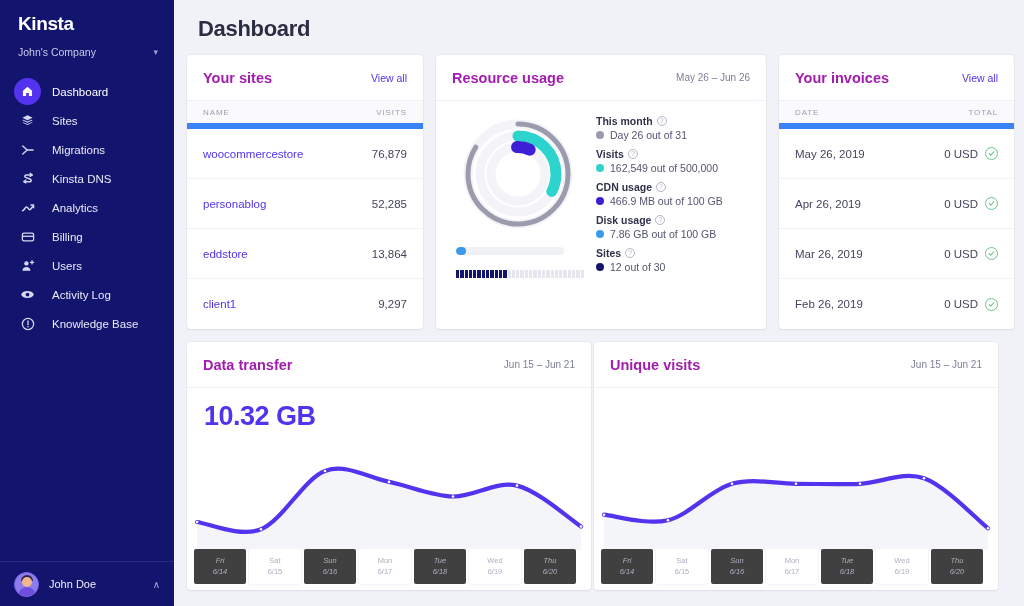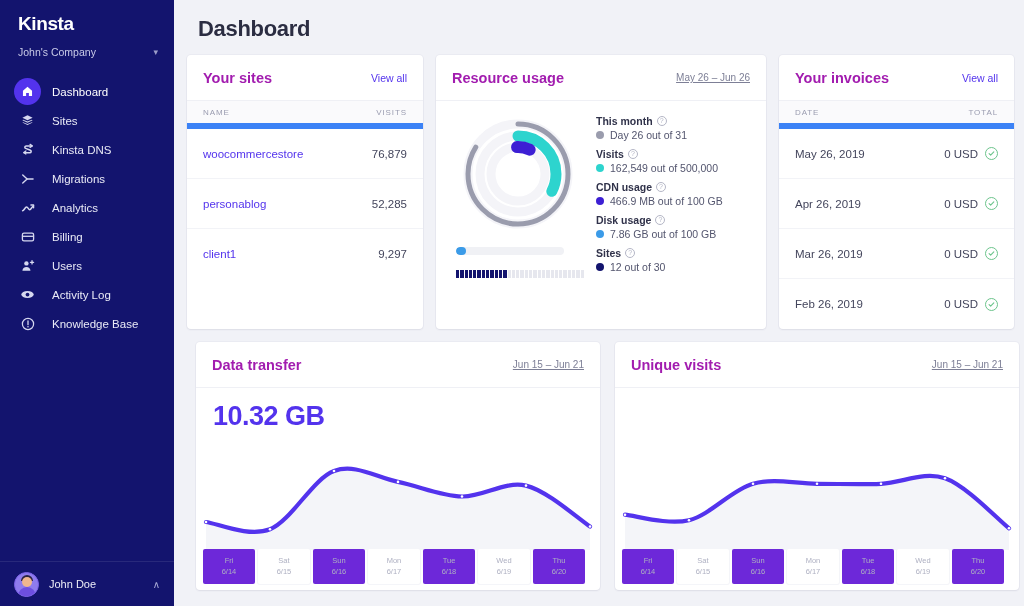--- a/index.html
+++ b/index.html
@@ -87,21 +87,21 @@
     box-shadow: 0 1px 2px rgba(40,40,90,.07), 0 0 0 1px rgba(40,40,90,.03);
     overflow: hidden;
   }
   .card-head {
     height: 46px; display: flex; align-items: center; justify-content: space-between;
     padding: 0 16px;
     border-bottom: 1px solid #EFF0F5;
   }
   .card-title { font-size: 14.5px; font-weight: bold; color: #a21caf; }
   .view-all { font-size: 10.5px; color: #5333ED; cursor: pointer; }
-  .range { font-size: 10px; color: #7D7F96; text-decoration: underline; }
+  .range { font-size: 10px; color: #7D7F96; }
 
   
   .tbl-head {
     height: 28px; display: flex; align-items: center; justify-content: space-between;
     padding: 0 16px; background: #FAFAFC;
     border-bottom: 6px solid #3b82f6;
   }
   .tbl-head span { font-size: 8px; color: #9A9CB0; letter-spacing: .9px; }
   .tbl-row {
     height: 50px; display: flex; align-items: center; justify-content: space-between;
@@ -148,37 +148,37 @@
   .qmark {
     width: 10px; height: 10px; border-radius: 50%;
     border: 1px solid #B4B6C6; color: #B4B6C6;
     font-size: 7px; line-height: 8px; text-align: center;
     font-weight: normal; cursor: pointer;
   }
   .metric-value { display: flex; align-items: center; gap: 6px; font-size: 10.5px; color: #53556E; }
   .dot { width: 8px; height: 8px; border-radius: 50%; flex: 0 0 8px; }
 
   
-  .row2 { display: flex; gap: 15px; margin-top: 13px; margin-left: 9px; }
+  .row2 { display: flex; gap: 3px; margin-top: 13px; }
   .card-chart { width: 404px; height: 248px; position: relative; }
   .chart-big {
     font-size: 27px; font-weight: bold; color: #5333ED;
     margin: 13px 0 0 17px; letter-spacing: -0.5px;
   }
   .plot { position: absolute; left: 0; top: 95px; width: 404px; height: 113px; }
   .plot svg { display: block; }
   .xaxis { position: absolute; left: 7px; bottom: 6px; display: flex; gap: 3px; }
   .xtick {
     width: 52px; height: 35px;
     display: flex; flex-direction: column; align-items: center; justify-content: center;
     font-size: 7.5px; color: #AEB0C2; line-height: 1.45;
     border-radius: 2px;
   }
   .xtick.alt { background: #fff; box-shadow: 0 0 0 1px #F4F5F9; }
-  .xtick.shade { background: #6d28d9; }
+  .xtick.shade { background: #404040; font-style: italic; }
 </style>
 </head>
 <body>
 
 <div class="app">
 
   <aside class="sidebar">
     <div class="logo">Kinsta</div>
 
     <div class="company">
@@ -202,35 +202,35 @@
           <svg width="13" height="13" viewBox="0 0 16 16">
               <path d="M8 1.6 1.7 4.6 8 7.6l6.3-3zM2.6 7.2 1.7 7.7 8 10.7l6.3-3-.9-.5L8 9.3zM2.6 10.1l-.9.5L8 13.6l6.3-3-.9-.5L8 12.2z" fill="#D6D8F0"></path>
             </svg>
         </span>
         <span class="label">Sites</span>
       </div>
 
       <div class="nav-item">
         <span class="nav-icon">
           <svg width="14" height="14" viewBox="0 0 16 16">
+              <path d="M2 3.5 7 8l-5 4.5" stroke="#D6D8F0" stroke-width="1.6" fill="none" stroke-linecap="round"></path>
+              <path d="M7.5 8h6.3" stroke="#D6D8F0" stroke-width="1.6" stroke-linecap="round"></path>
+            </svg>
+        </span>
+        <span class="label">Migrations</span>
+      </div>
+
+      <div class="nav-item">
+        <span class="nav-icon">
+          <svg width="14" height="14" viewBox="0 0 16 16">
               <path d="M12.6 3.3H5.9c-1.6 0-2.3 2.1-.6 2.8l5.4 2.2c1.7.7 1 2.8-.6 2.8H3.4" stroke="#D6D8F0" stroke-width="1.7" fill="none" stroke-linecap="round"></path>
               <path d="M10.4 1.6l2.4 1.7-2.4 1.7M5.6 9.1 3.2 10.8l2.4 1.7" stroke="#D6D8F0" stroke-width="1.5" fill="none" stroke-linecap="round" stroke-linejoin="round"></path>
             </svg>
         </span>
         <span class="label">Kinsta DNS</span>
-      </div>
-
-      <div class="nav-item">
-        <span class="nav-icon">
-          <svg width="14" height="14" viewBox="0 0 16 16">
-              <path d="M2 3.5 7 8l-5 4.5" stroke="#D6D8F0" stroke-width="1.6" fill="none" stroke-linecap="round"></path>
-              <path d="M7.5 8h6.3" stroke="#D6D8F0" stroke-width="1.6" stroke-linecap="round"></path>
-            </svg>
-        </span>
-        <span class="label">Migrations</span>
       </div>
 
       <div class="nav-item">
         <span class="nav-icon">
           <svg width="14" height="14" viewBox="0 0 16 16">
               <path d="M1.8 11.2c1.8 0 2.6-4.3 4.6-4.3 1.7 0 2 3 3.6 3 1.4 0 2-2.4 4.2-4.5" stroke="#D6D8F0" stroke-width="1.7" fill="none" stroke-linecap="round"></path>
               <path d="M11.3 4.6h3.1v3.1" stroke="#D6D8F0" stroke-width="1.5" fill="none" stroke-linecap="round" stroke-linejoin="round"></path>
             </svg>
         </span>
         <span class="label">Analytics</span>
@@ -305,20 +305,24 @@
           <span>NAME</span>
           <span>VISITS</span>
         </div>
         <div class="tbl-row">
           <span class="site-name">woocommercestore</span>
           <span class="site-visits">76,879</span>
         </div>
         <div class="tbl-row">
           <span class="site-name">personablog</span>
           <span class="site-visits">52,285</span>
+        </div>
+        <div class="tbl-row">
+          <span class="site-name">eddstore</span>
+          <span class="site-visits">13,864</span>
         </div>
         <div class="tbl-row">
           <span class="site-name">client1</span>
           <span class="site-visits">9,297</span>
         </div>
       </div>
 
       <div class="card card-resource">
         <div class="card-head">
           <span class="card-title">Resource usage</span>

